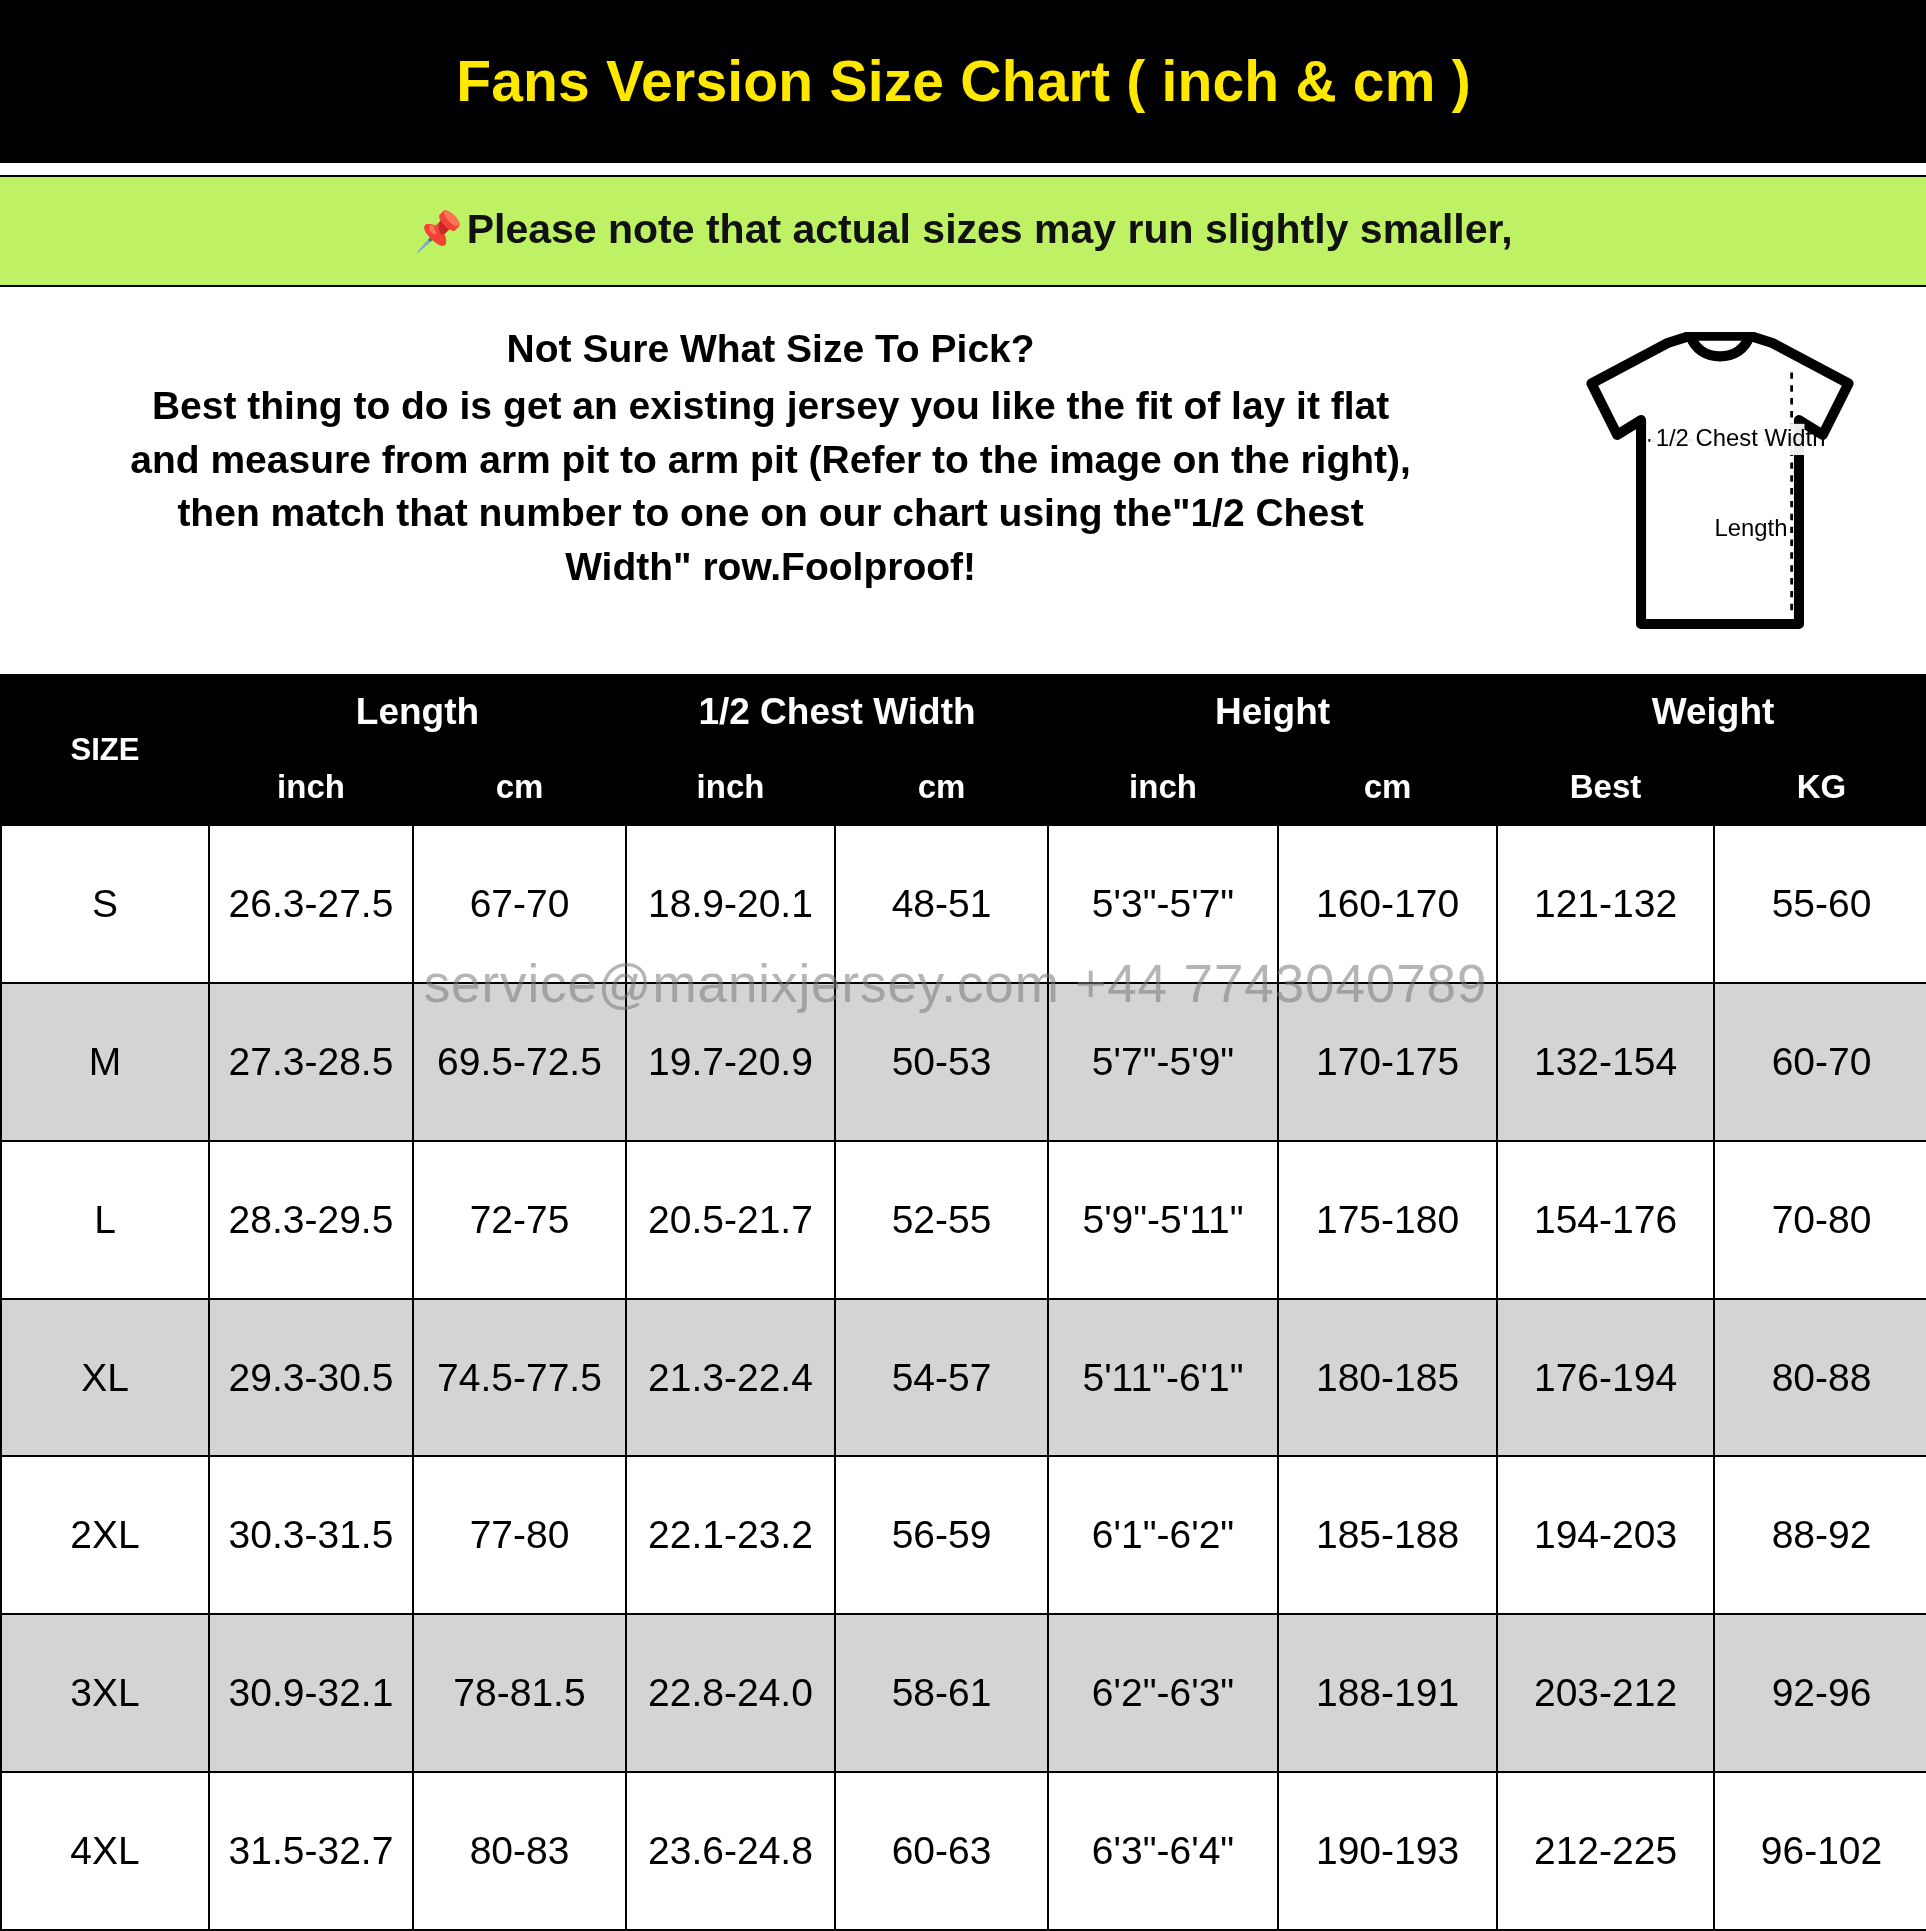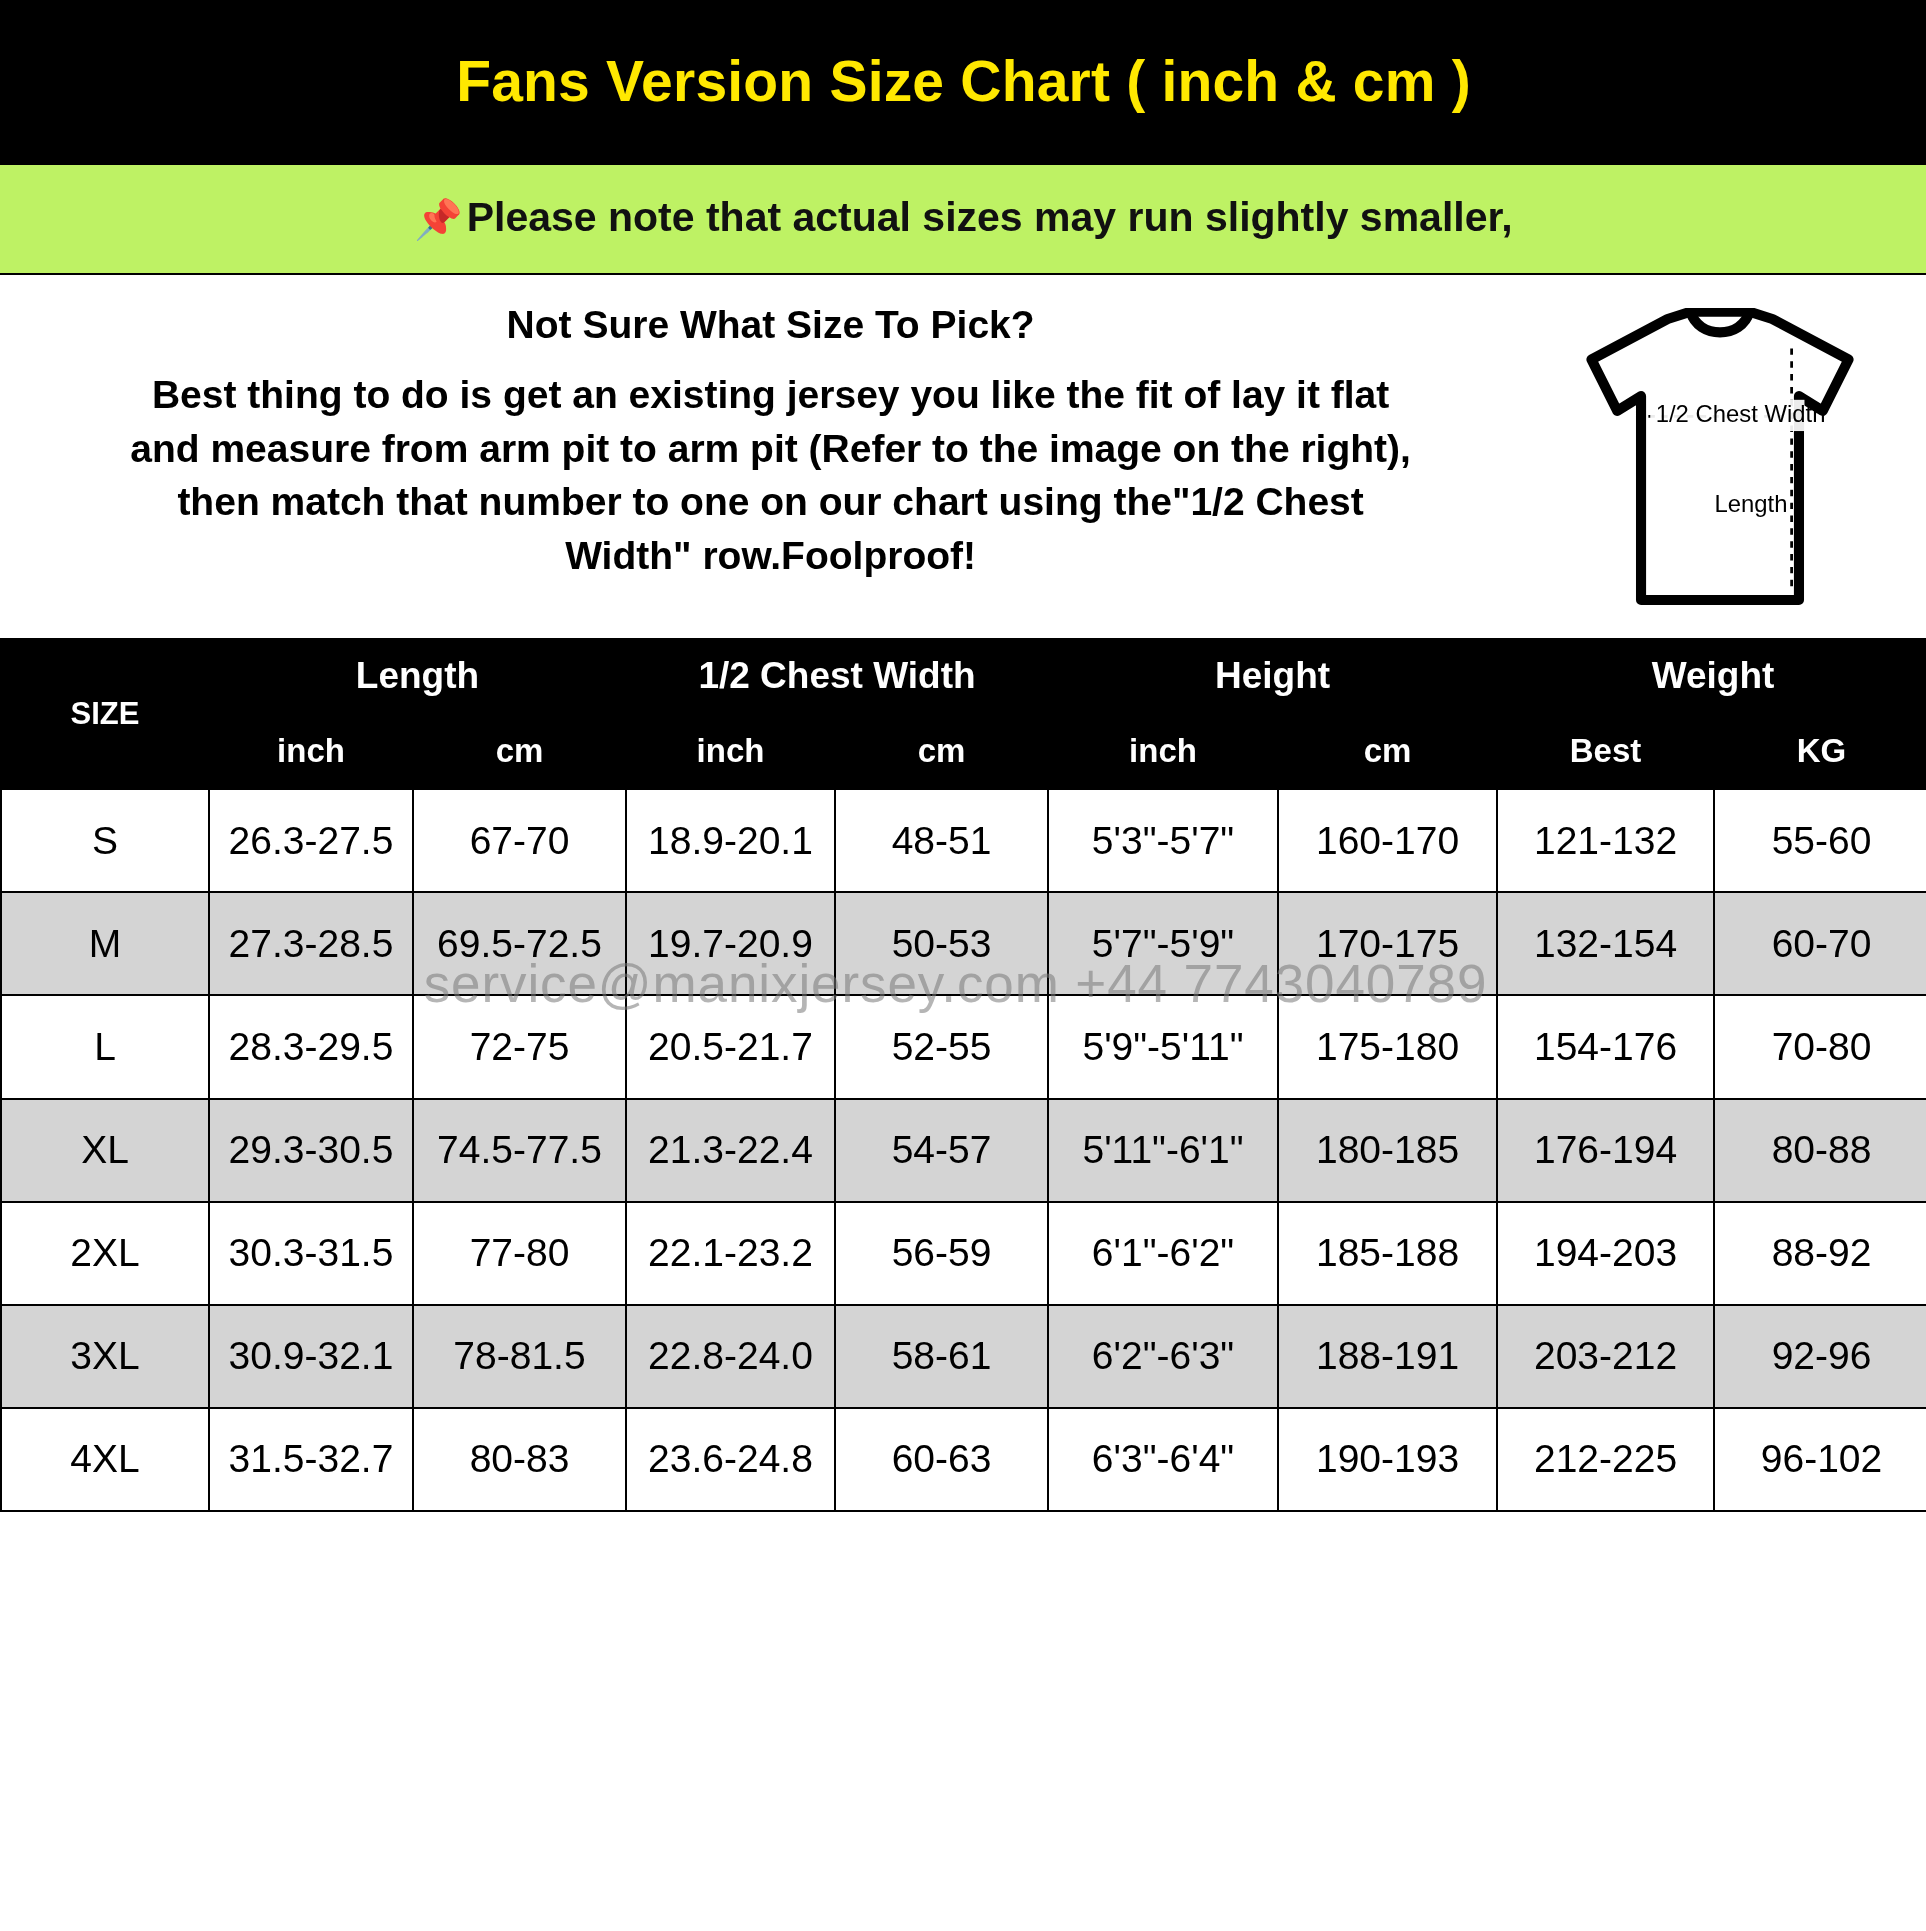--- a/index.html
+++ b/index.html
@@ -10,25 +10,26 @@
   }
   body {
     width: 1927px;
     height: 1931px;
     font-family: "Liberation Sans", sans-serif;
     color: #000000;
     overflow: hidden;
   }
   .sheet {
     width: 1927px;
-    height: 1512px;
+    height: 1931px;
     position: relative;
     background: #ffffff;
     display: flex;
     flex-direction: column;
+    gap: 12px;
   }
 
   
   .title-bar {
     background: #000000;
     height: 163px;
     display: flex;
     align-items: center;
     justify-content: center;
     flex: 0 0 auto;
@@ -83,21 +84,21 @@
     min-height: 363px;
   }
   .advice-text {
     flex: 1 1 auto;
     text-align: center;
     padding-left: 9.2px;
   }
   .advice-head {
     font-size: 39px;
     font-weight: bold;
-    margin-bottom: 16px;
+    margin-bottom: 3px;
     line-height: 1.35;
   }
   .advice-body {
     font-size: 39px;
     font-weight: bold;
     line-height: 1.38;
   }
   .tee-wrap {
     flex: 0 0 395px;
     display: flex;

